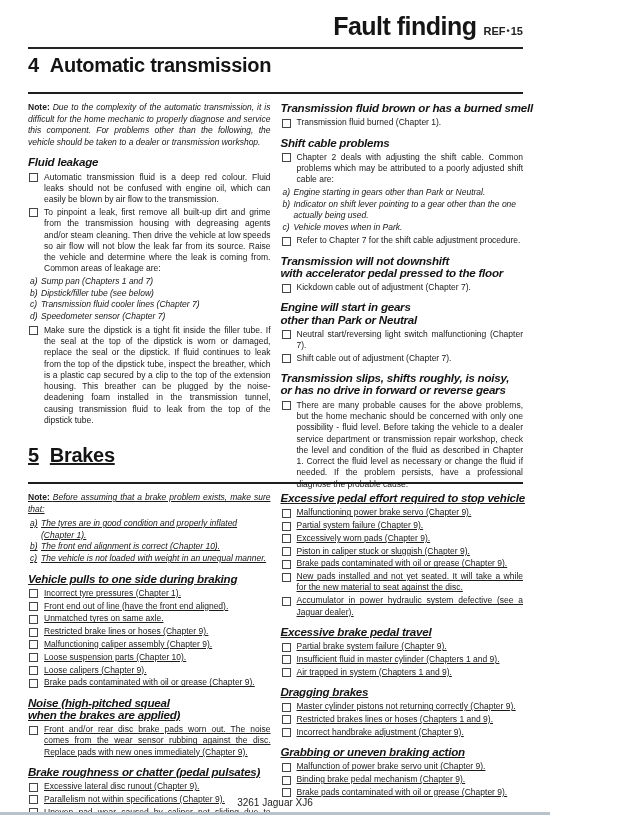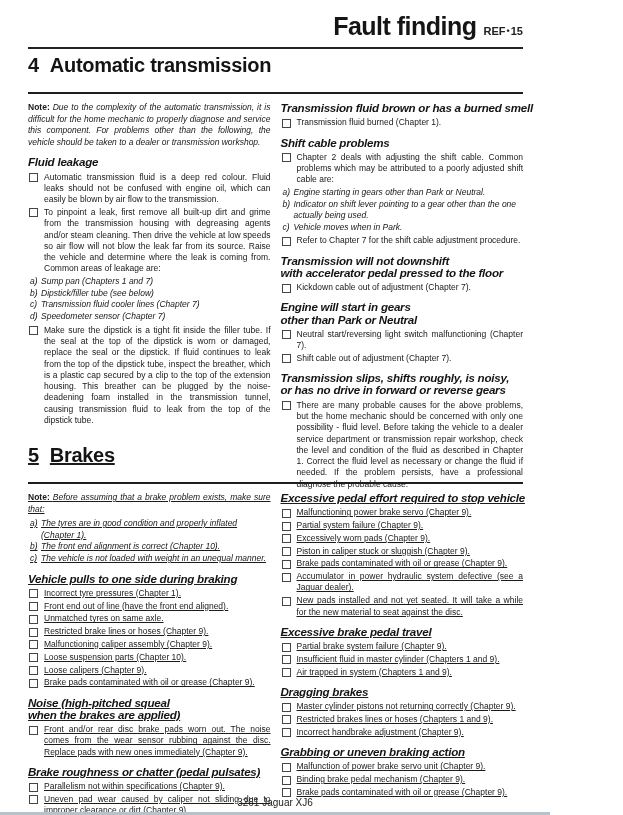--- a/index.html
+++ b/index.html
@@ -219,20 +219,24 @@
           </h3>
           <div class="check">
             <span class="checkbox"></span>
             <span class="ctext">Front and/or rear disc brake pads worn out. The noise comes from the wear sensor rubbing against the disc. Replace pads with new ones immediately (Chapter 9).</span>
           </div>
           <h3 class="subhead">
             <span class="hline">Brake roughness or chatter (pedal pulsates)</span>
           </h3>
           <div class="check">
             <span class="checkbox"></span>
+            <span class="ctext">Excessive lateral disc runout (Chapter 9).</span>
+          </div>
+          <div class="check">
+            <span class="checkbox"></span>
             <span class="ctext">Parallelism not within specifications (Chapter 9).</span>
           </div>
           <div class="check">
             <span class="checkbox"></span>
             <span class="ctext">Uneven pad wear caused by caliper not sliding due to improper clearance or dirt (Chapter 9).</span>
           </div>
           <div class="check">
             <span class="checkbox"></span>
             <span class="ctext">Defective disc (Chapter 9).</span>
           </div>
@@ -256,25 +260,25 @@
           <div class="check">
             <span class="checkbox"></span>
             <span class="ctext">Piston in caliper stuck or sluggish (Chapter 9).</span>
           </div>
           <div class="check">
             <span class="checkbox"></span>
             <span class="ctext">Brake pads contaminated with oil or grease (Chapter 9).</span>
           </div>
           <div class="check">
             <span class="checkbox"></span>
+            <span class="ctext">New pads installed and not yet seated. It will take a while for the new material to seat against the disc.</span>
+          </div>
+          <div class="check">
+            <span class="checkbox"></span>
             <span class="ctext">Accumulator in power hydraulic system defective (see a Jaguar dealer).</span>
-          </div>
-          <div class="check">
-            <span class="checkbox"></span>
-            <span class="ctext">New pads installed and not yet seated. It will take a while for the new material to seat against the disc.</span>
           </div>
           <h3 class="subhead">
             <span class="hline">Excessive brake pedal travel</span>
           </h3>
           <div class="check">
             <span class="checkbox"></span>
             <span class="ctext">Partial brake system failure (Chapter 9).</span>
           </div>
           <div class="check">
             <span class="checkbox"></span>

